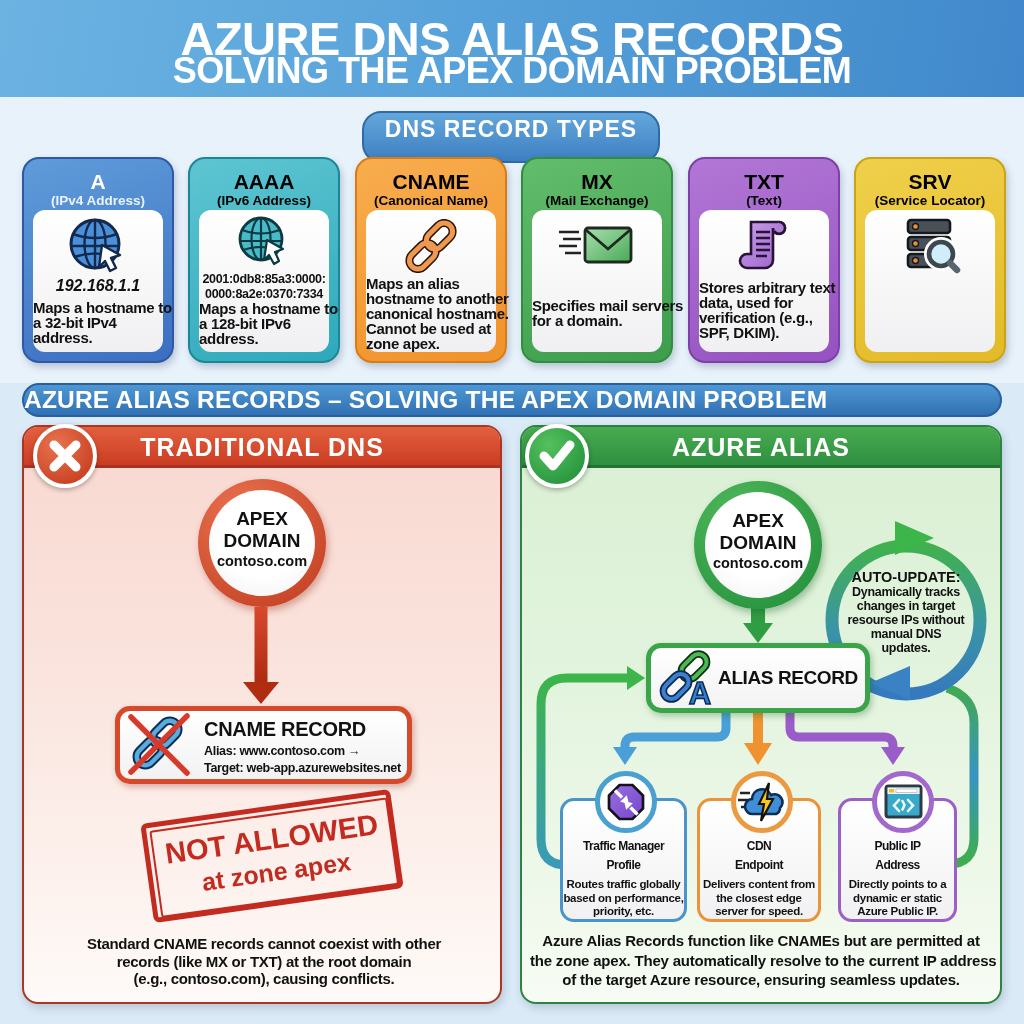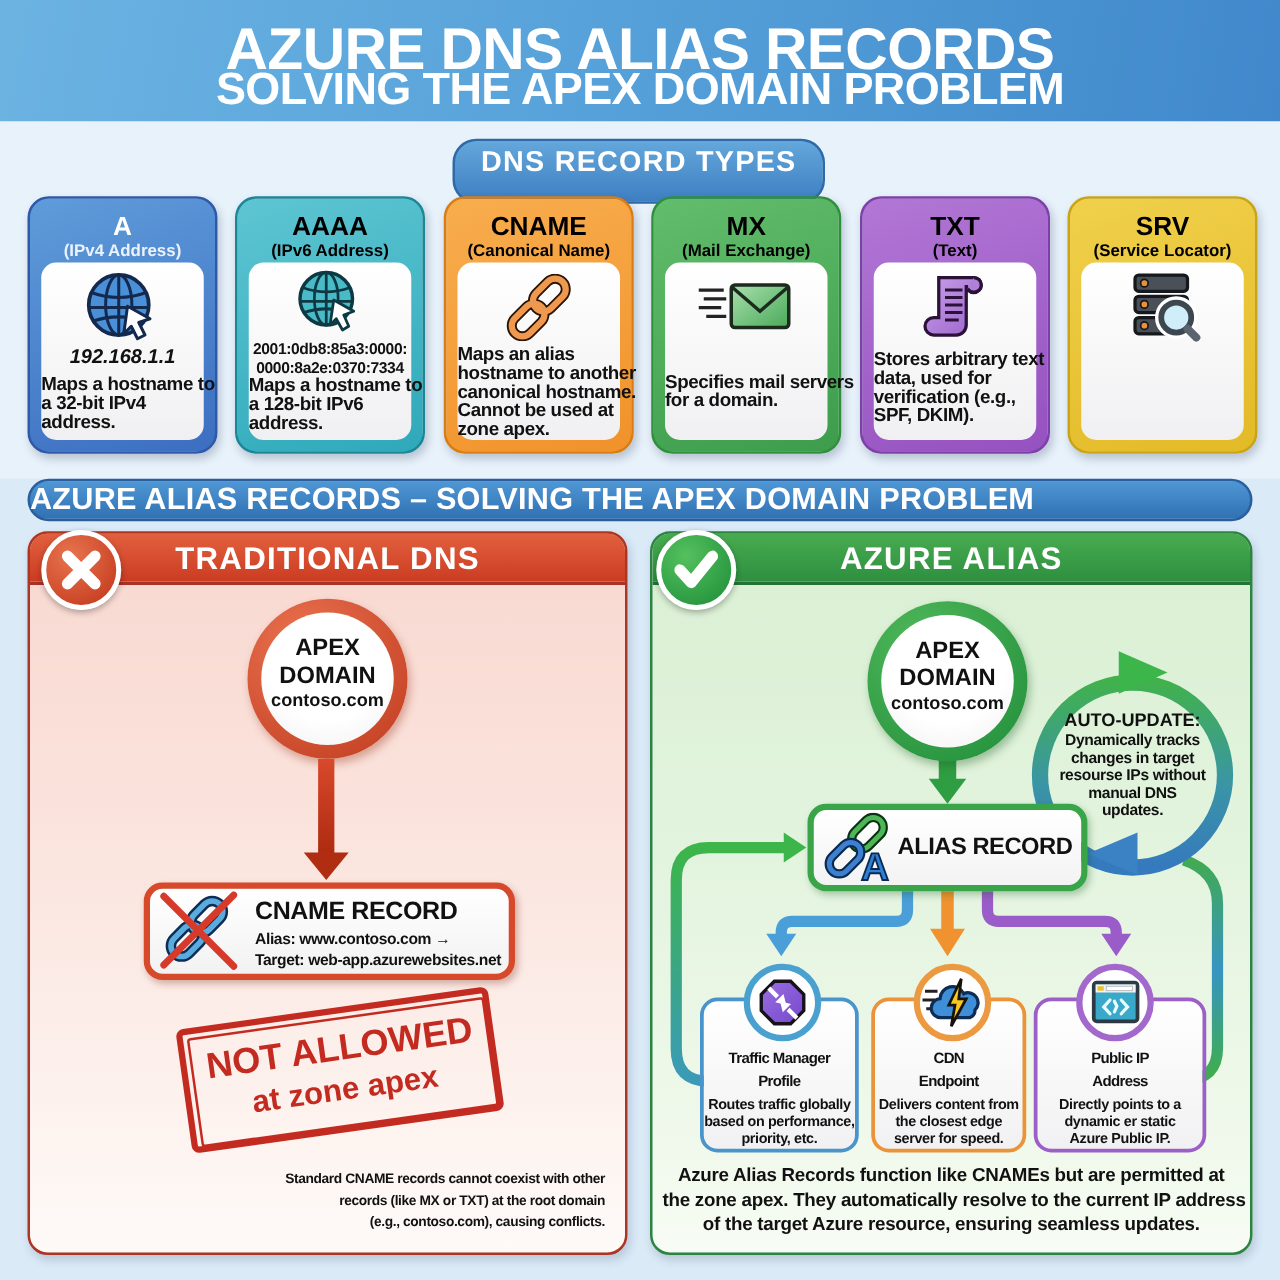--- a/index.html
+++ b/index.html
@@ -234,21 +234,21 @@
     </svg></div>
     <div class="abs" style="left:84px;top:7px;font-size:20px;font-weight:bold;color:#111;white-space:nowrap;letter-spacing:-0.3px;">CNAME RECORD</div>
     <div class="abs" style="left:84px;top:32px;font-size:12.5px;font-weight:bold;color:#111;line-height:17px;white-space:nowrap;letter-spacing:-0.3px;">Alias: www.contoso.com →<br>Target: web-app.azurewebsites.net</div>
   </div>
   <div class="abs" id="stamp">
     <div class="abs inner">
       <div class="abs" style="top:7px;width:100%;font-size:29px;font-weight:bold;white-space:nowrap;">NOT ALLOWED</div>
       <div class="abs" style="top:42px;width:100%;font-size:25px;font-weight:bold;white-space:nowrap;">at zone apex</div>
     </div>
   </div>
-  <div class="abs para" style="left:20px;top:508px;width:440px;font-size:11px;line-height:17.5px;letter-spacing:-0.3px;text-align:right;">Standard CNAME records <b>cannot</b> coexist with other<br>records (like MX or TXT) at the root domain<br>(e.g., contoso.com), causing conflicts.</div>
+  <div class="abs para" style="left:20px;top:508px;width:440px;font-size:15px;line-height:17.5px;letter-spacing:-0.3px;">Standard CNAME records <b>cannot</b> coexist with other<br>records (like MX or TXT) at the root domain<br>(e.g., contoso.com), causing conflicts.</div>
 </div>
 
 <div class="abs panel" id="rpanel">
   <div class="abs phead" id="rhead">AZURE ALIAS</div>
   <div class="abs badge" id="vbadge" style="left:3px;background:radial-gradient(circle at 35% 30%,#54c05e,#1d8c37);">
     <svg width="56" height="56" viewBox="0 0 56 56">
         <path d="M15 28 L24 38 L41 17" stroke="#fff" stroke-width="9" stroke-linecap="round" stroke-linejoin="round" fill="none"></path>
       </svg>
   </div>
   <svg class="abs" id="rsvg" width="478" height="575" viewBox="0 0 478 575" style="left:0;top:0;">
@@ -328,21 +328,21 @@
   </div>
   <div class="abs minibox" style="left:175px;width:124px;border:3px solid #ea9338;">
     <div class="abs iconcirc" style="left:31px;border:5px solid #eb9a41;" id="icoCDN"><svg width="52" height="52" viewBox="0 0 52 52">
       <path d="M4,17 H14 M2,24 H12 M5,31 H13" stroke="#222" stroke-width="2.4"></path>
       <path d="M17,38 a7.5,7.5 0 0 1 -1,-15 a10,10 0 0 1 19,-4 a8,8 0 0 1 9,13 a6.5,6.5 0 0 1 -4,6 Z" fill="#3e8fd8" stroke="#0e2d55" stroke-width="2.6"></path>
       <polygon points="33,7 23,28 28,28 25,45 37,23 31,23" fill="#f8c821" stroke="#17130a" stroke-width="2.2"></polygon>
     </svg></div>
     <div class="abs mdesc" style="top:77px;">Delivers content from<br>the closest edge<br>server for speed.</div>
     <div class="abs mtitle" style="top:36px;">CDN<br>Endpoint</div>
   </div>
-  <div class="abs minibox" style="left:305px;width:138px;border:3px solid #9c5fc8;">
+  <div class="abs minibox" style="left:316px;width:119px;border:3px solid #9c5fc8;">
     <div class="abs iconcirc" style="left:31px;border:5px solid #a368cc;" id="icoPIP"><svg width="52" height="52" viewBox="0 0 52 52">
       <rect x="9" y="10" width="35" height="31" rx="2.5" fill="#3aa9c9" stroke="#2d3a46" stroke-width="3"></rect>
       <rect x="10.5" y="11.5" width="32" height="6.5" fill="#f2f2f2"></rect>
       <rect x="12" y="13" width="5" height="3.5" fill="#e8c12a"></rect>
       <rect x="19" y="13" width="21" height="3.5" fill="#fff" stroke="#bbb" stroke-width="0.8"></rect>
       <path d="M22,24 L17,29.5 L22,35 M31,24 L36,29.5 L31,35 M25.5,25 L27.5,29 L25.5,33.5" fill="none" stroke="#e8fbff" stroke-width="2.6" stroke-linecap="round"></path>
     </svg></div>
     <div class="abs mtitle" style="top:36px;">Public IP<br>Address</div>
     <div class="abs mdesc" style="top:77px;">Directly points to a<br>dynamic er static<br>Azure Public IP.</div>
   </div>

